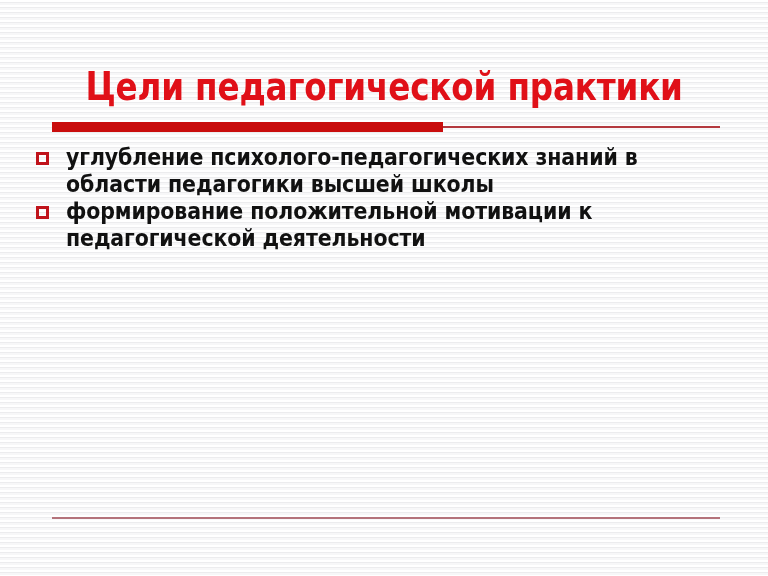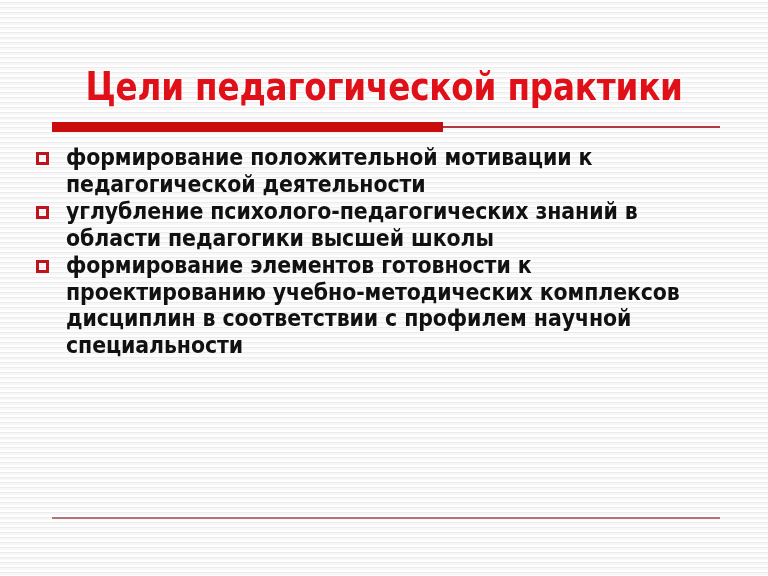--- a/index.html
+++ b/index.html
@@ -132,31 +132,27 @@
 
   <div id="title-divider">
     <div id="divider-thin"></div>
     <div id="divider-thick"></div>
   </div>
 
   <ul id="bullet-list" style="list-style:none;margin:0;padding:0;">
 
     <li class="bullet-item">
       <span class="bullet-marker"></span>
-      <span class="bullet-text">формирование положительной мотивации к педагогической деятельности</span>
-    </li>
-
-    <li class="bullet-item">
-      <span class="bullet-marker"></span>
       <span class="bullet-text">углубление психолого-педагогических знаний в области педагогики высшей школы</span>
     </li>
 
     <li class="bullet-item">
       <span class="bullet-marker"></span>
-      <span class="bullet-text">формирование элементов готовности к проектированию учебно-методических комплексов дисциплин в соответствии с профилем научной специальности</span>
+      <span class="bullet-text">формирование положительной мотивации к педагогической деятельности</span>
     </li>
+
 
 
   </ul>
 
   <div id="bottom-rule"></div>
 
 </div>
 
 </body></html>

